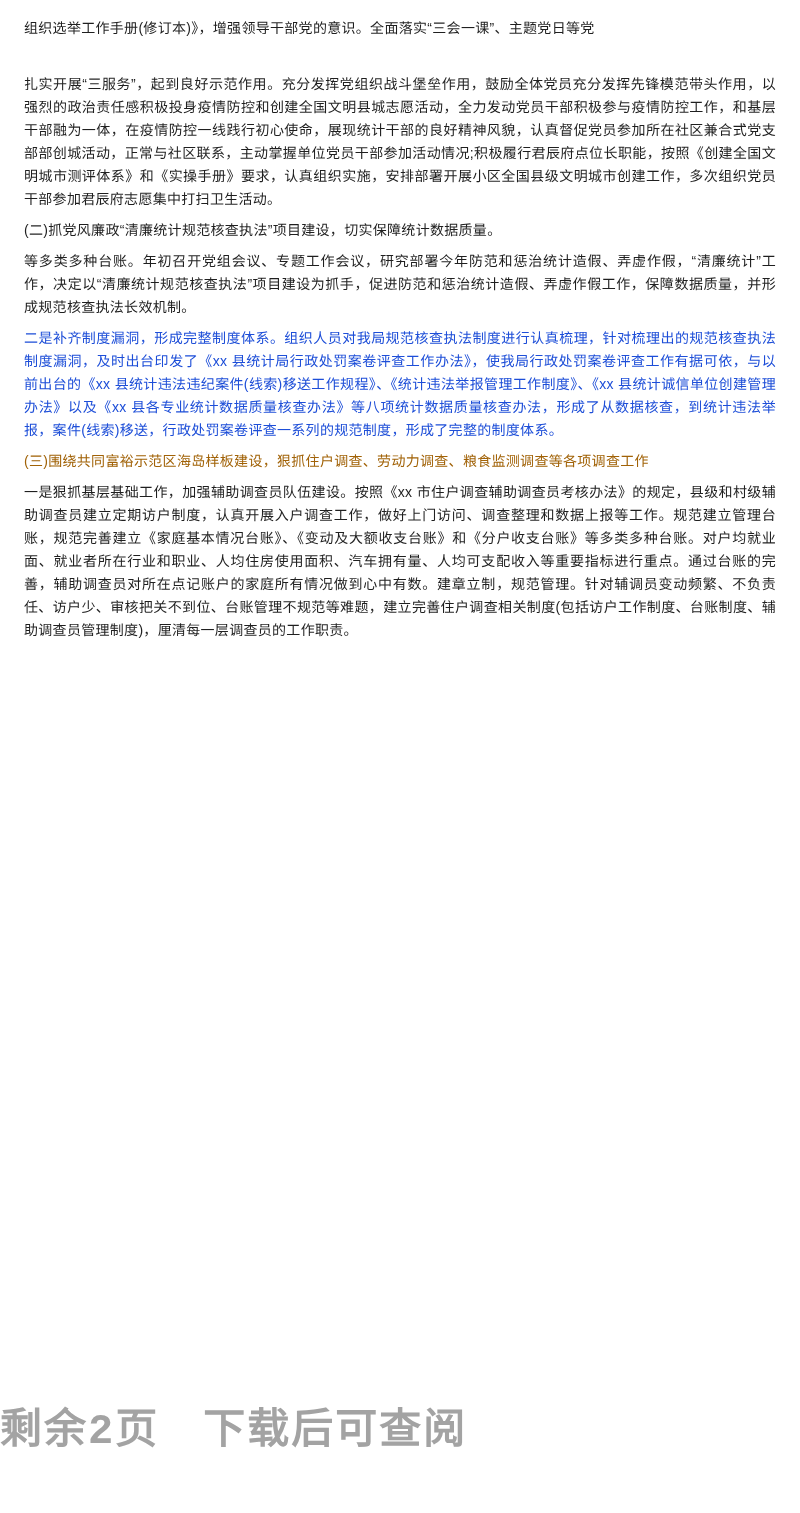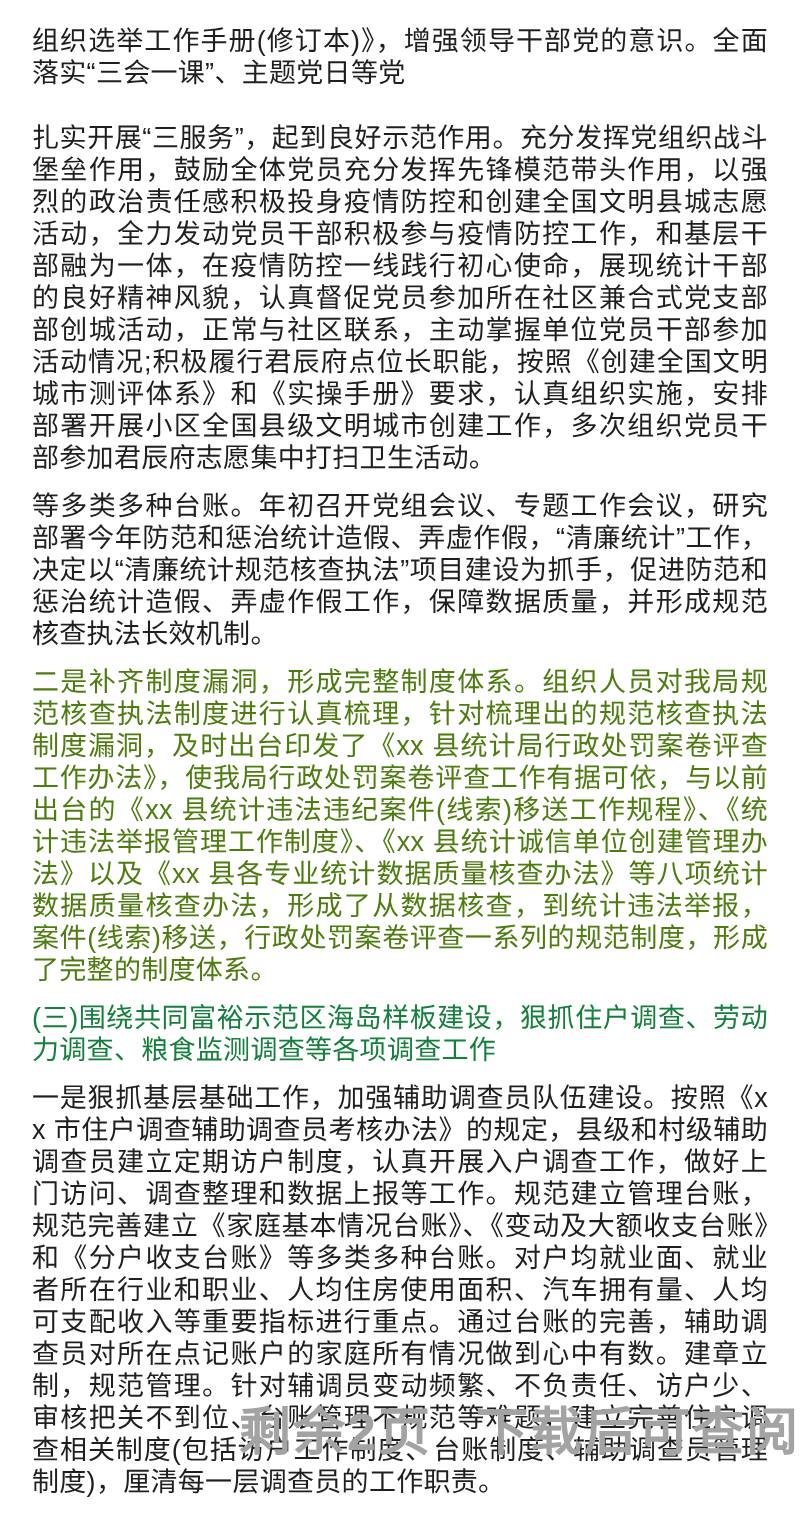--- a/index.html
+++ b/index.html
@@ -16,63 +16,64 @@
     width: 800px;
     height: 1513px;
     overflow: hidden;
     background: #ffffff;
     box-sizing: border-box;
   }
   .doc-body {
     padding: 9px 16px 0 16px;
   }
   .doc-body p {
-    margin: 16px;
-    font-size: 27px;
-    line-height: 32px;
+    margin: 8px;
+    font-size: 14px;
+    line-height: 23px;
     color: #1f1f1f;
     text-align: justify;
     text-justify: inter-ideograph;
     word-break: break-all;
     letter-spacing: 0.3px;
   }
   .doc-body p.gap-after {
     margin-bottom: 33px;
   }
   .remaining-notice {
     position: absolute;
     top: 1406px;
     left: 0;
     width: 100%;
-    text-align: right;
-    font-family: Liberation Sans, sans-serif;
+    text-align: left;
+    font-family: Liberation Mono, monospace;
     font-weight: 700;
-    font-size: 52px;
+    font-size: 42px;
     line-height: 52px;
     color: #a3a3a3;
     letter-spacing: 2px;
     white-space: nowrap;
   }
   .remaining-notice .spacer {
     display: inline-block;
     width: 44px;
   }
 </style>
 </head>
 <body>
 
 <div class="page">
 
   <div class="doc-body">
 
   <p class="gap-after" style="color: rgb(31, 31, 31);">组织选举工作手册(修订本)》，增强领导干部党的意识。全面落实“三会一课”、主题党日等党</p>
       <p style="color: rgb(31, 31, 31);">扎实开展“三服务”，起到良好示范作用。充分发挥党组织战斗堡垒作用，鼓励全体党员充分发挥先锋模范带头作用，以强烈的政治责任感积极投身疫情防控和创建全国文明县城志愿活动，全力发动党员干部积极参与疫情防控工作，和基层干部融为一体，在疫情防控一线践行初心使命，展现统计干部的良好精神风貌，认真督促党员参加所在社区兼合式党支部部创城活动，正常与社区联系，主动掌握单位党员干部参加活动情况;积极履行君辰府点位长职能，按照《创建全国文明城市测评体系》和《实操手册》要求，认真组织实施，安排部署开展小区全国县级文明城市创建工作，多次组织党员干部参加君辰府志愿集中打扫卫生活动。</p>
+      <p style="color: rgb(31, 31, 31);">(二)抓党风廉政“清廉统计规范核查执法”项目建设，切实保障统计数据质量。</p>
       <p style="color: rgb(31, 31, 31);">等多类多种台账。年初召开党组会议、专题工作会议，研究部署今年防范和惩治统计造假、弄虚作假，“清廉统计”工作，决定以“清廉统计规范核查执法”项目建设为抓手，促进防范和惩治统计造假、弄虚作假工作，保障数据质量，并形成规范核查执法长效机制。</p>
-      <p style="color: #4d7c0f;">二是补齐制度漏洞，形成完整制度体系。组织人员对我局规范核查执法制度进行认真梳理，针对梳理出的规范核查执法制度漏洞，及时出台印发了《xx 县统计局行政处罚案卷评查工作办法》，使我局行政处罚案卷评查工作有据可依，与以前出台的《xx 县统计违法违纪案件(线索)移送工作规程》、《统计违法举报管理工作制度》、《xx 县统计诚信单位创建管理办法》以及《xx 县各专业统计数据质量核查办法》等八项统计数据质量核查办法，形成了从数据核查，到统计违法举报，案件(线索)移送，行政处罚案卷评查一系列的规范制度，形成了完整的制度体系。</p>
-      <p style="color: #15803d;">(三)围绕共同富裕示范区海岛样板建设，狠抓住户调查、劳动力调查、粮食监测调查等各项调查工作</p>
+      <p style="color: #1d4ed8;">二是补齐制度漏洞，形成完整制度体系。组织人员对我局规范核查执法制度进行认真梳理，针对梳理出的规范核查执法制度漏洞，及时出台印发了《xx 县统计局行政处罚案卷评查工作办法》，使我局行政处罚案卷评查工作有据可依，与以前出台的《xx 县统计违法违纪案件(线索)移送工作规程》、《统计违法举报管理工作制度》、《xx 县统计诚信单位创建管理办法》以及《xx 县各专业统计数据质量核查办法》等八项统计数据质量核查办法，形成了从数据核查，到统计违法举报，案件(线索)移送，行政处罚案卷评查一系列的规范制度，形成了完整的制度体系。</p>
+      <p style="color: #a16207;">(三)围绕共同富裕示范区海岛样板建设，狠抓住户调查、劳动力调查、粮食监测调查等各项调查工作</p>
       <p style="color: rgb(31, 31, 31);">一是狠抓基层基础工作，加强辅助调查员队伍建设。按照《xx 市住户调查辅助调查员考核办法》的规定，县级和村级辅助调查员建立定期访户制度，认真开展入户调查工作，做好上门访问、调查整理和数据上报等工作。规范建立管理台账，规范完善建立《家庭基本情况台账》、《变动及大额收支台账》和《分户收支台账》等多类多种台账。对户均就业面、就业者所在行业和职业、人均住房使用面积、汽车拥有量、人均可支配收入等重要指标进行重点。通过台账的完善，辅助调查员对所在点记账户的家庭所有情况做到心中有数。建章立制，规范管理。针对辅调员变动频繁、不负责任、访户少、审核把关不到位、台账管理不规范等难题，建立完善住户调查相关制度(包括访户工作制度、台账制度、辅助调查员管理制度)，厘清每一层调查员的工作职责。</p>
     </div>
 
   <div class="remaining-notice" style="color: rgb(163, 163, 163);">
     <span>剩余2页</span><span class="spacer"></span><span>下载后可查阅</span>
   </div>
 
 </div>
 
 </body></html>

